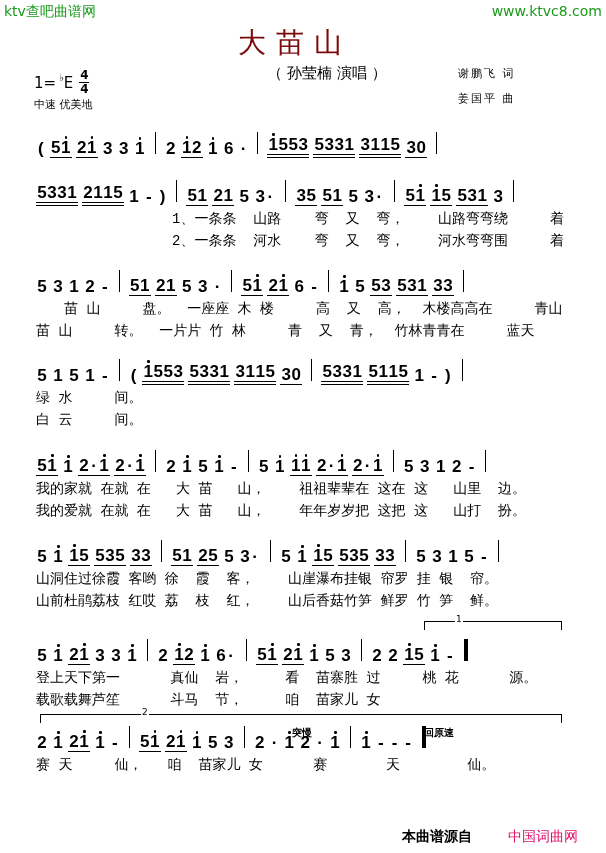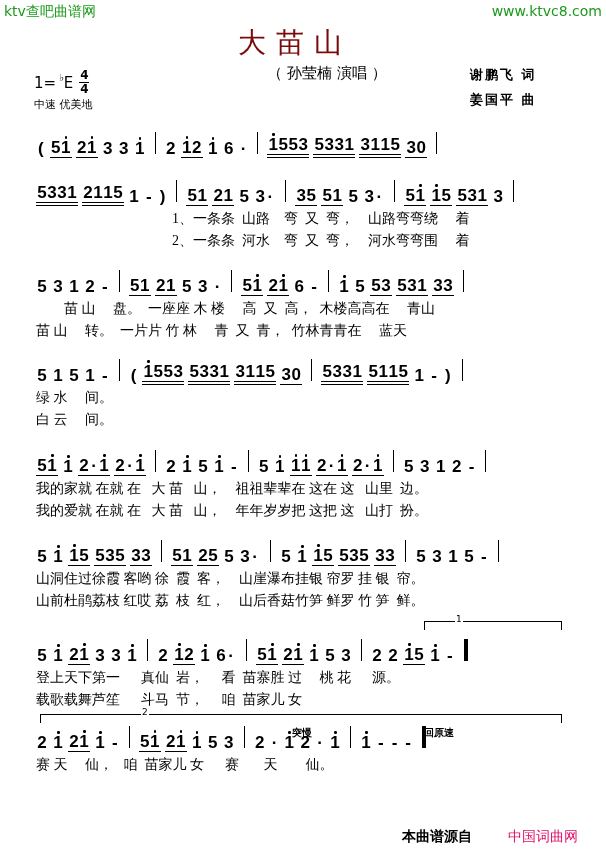--- a/index.html
+++ b/index.html
@@ -8,33 +8,33 @@
   .abs { position:absolute; }
   .site-left { left:4px; top:3px; font-size:14px; color:#1a9a1a; }
   .site-right { right:4px; top:3px; font-size:14px; color:#1a9a1a; }
   .title { left:0; width:590px; top:24px; text-align:center; font-size:28px; color:#7a0a0a; letter-spacing:10px; }
   .singer { left:0; width:606px; top:64px; text-align:center; font-size:15px;margin-left:24px; }
   .key { left:34px; top:70px; font-size:15px; display:flex; align-items:center; }
   .key .flat { font-size:10px; vertical-align:top; position:relative; top:-5px; margin-left:3px; }
   .frac { display:inline-flex; flex-direction:column; align-items:center; margin-left:6px; font-size:12px; font-weight:bold; line-height:11px; }
   .frac .bar { width:10px; height:1px; background:#000; margin:1px 0; }
   .tempo { left:34px; top:97px; font-size:11px; }
-  .credit { left:470px; font-size:13px; letter-spacing:2px;font-weight:bold; }
+  .credit { left:458px; font-size:11px; letter-spacing:2px; }
   .row { position:absolute; left:36px; width:530px; height:30px; }
   .notes { position:absolute; left:0; top:0; display:flex; align-items:flex-end; white-space:nowrap;
            font-family:"Liberation Sans", sans-serif; font-weight:bold; font-size:17px; height:30px; }
   .grp { position:relative; display:inline-flex; padding:0 1px; margin:0 4px 0 0; }
   .grp.u1 { border-bottom:1.5px solid #000; }
   .grp.u2 { border-bottom:4px double #000; }
   .n { position:relative; display:inline-block; width:10px; text-align:center; line-height:18px; }
   .n.hi::before { content:""; position:absolute; left:4px; top:-3px; width:2.5px; height:2.5px; border-radius:50%; background:#000; }
   .sym { display:inline-block; line-height:18px; margin:0 6px 0 2px; font-weight:bold; }
   .bl { display:inline-block; width:1px; height:22px; background:#000; margin:0 9px 0 5px; align-self:center; }
   .bl.dbl { width:1px; border-right:3px solid #000; margin-right:2px; }
-  .lyr { position:absolute; font-family:Liberation Serif, serif; font-size:14px; white-space:pre; }
+  .lyr { position:absolute; font-family:Liberation Mono, monospace; font-size:14px; white-space:pre; }
   .vbrk { position:absolute; border-top:1px solid #000; border-left:1px solid #000; border-right:1px solid #000; height:8px; }
   .vbrk span { position:absolute; top:-8px; font-size:9px; background:#fff; padding:0 1px; }
   .tempo-mark { position:absolute; font-size:10px; font-weight:bold; }
   .footer-a { left:402px; top:828px; font-size:14px; font-weight:bold; }
   .footer-b { left:508px; top:828px; font-size:14px; font-weight:normal; color:#e0106a; }
 </style>
 </head>
 <body>
 
 <div class="abs site-left">ktv查吧曲谱网</div>

